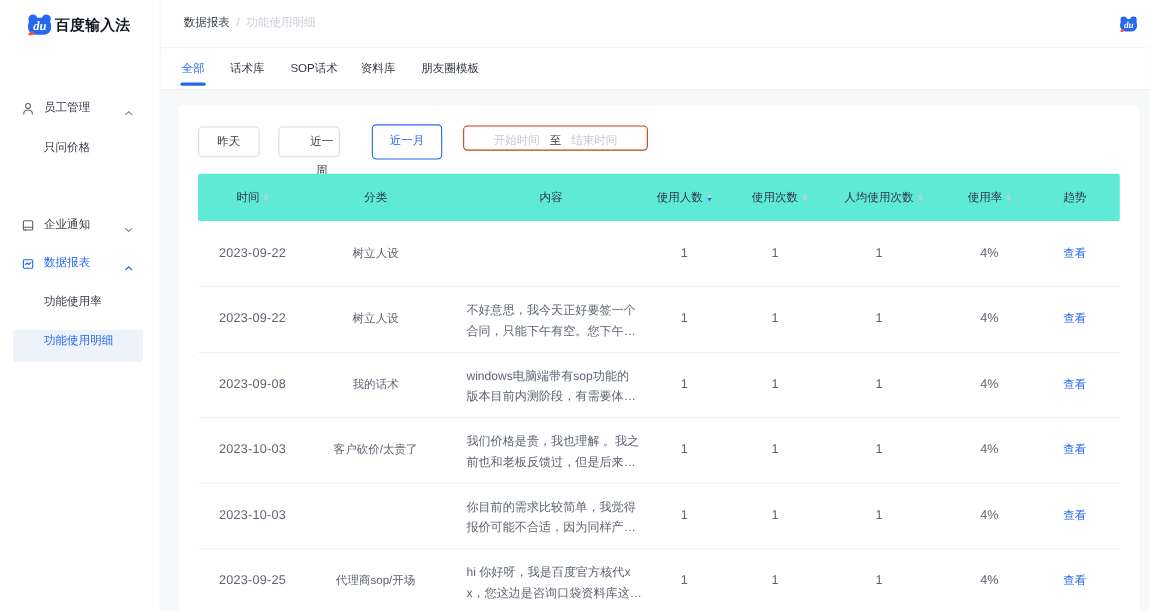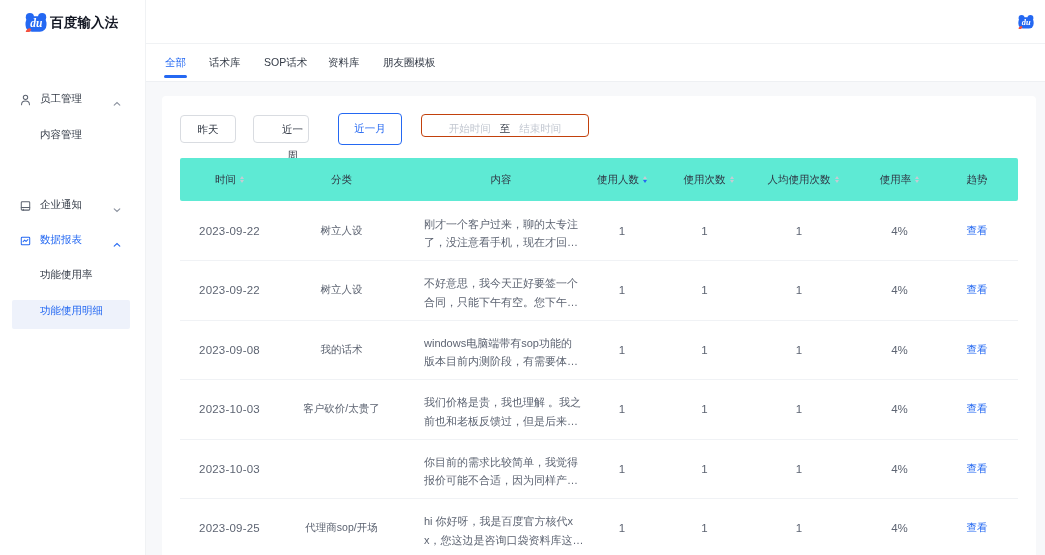--- a/index.html
+++ b/index.html
@@ -69,20 +69,21 @@
 .ctext { position:absolute; left:244px; top:50%; transform:translateY(-50%); margin-top:2px;
   font-size:11px; line-height:18.5px; color:#5d6472; }
 </style>
 </head>
 <body>
 <div id="root">
   <div class="abs" id="contentbg"></div>
   <div class="abs" id="header"></div>
   <div class="abs" id="hline"></div>
   <div class="abs" id="vline"></div>
+  <div class="abs" id="crumb">数据报表<span class="sep">/</span><span class="cur">功能使用明细</span></div>
   <div class="abs" id="avatar">
     <svg width="16" height="15" viewBox="0 0 22 20">
       <circle cx="4.9" cy="5.2" r="4.1" fill="#2468F2"></circle>
       <circle cx="17.1" cy="5.2" r="4.1" fill="#2468F2"></circle>
       <rect x="0.5" y="4.2" width="21" height="15.5" rx="6.6" fill="#2468F2"></rect>
       <ellipse cx="3.4" cy="18.6" rx="2.9" ry="1.7" fill="#f4503e" transform="rotate(-38 3.4 18.6)"></ellipse>
       <text x="11.3" y="15.1" font-size="11.5" font-style="italic" font-weight="bold" text-anchor="middle" fill="#fff" font-family="Liberation Serif, serif">du</text>
     </svg>
   </div>
 
@@ -104,21 +105,21 @@
     <span class="ic"><svg width="11" height="12" viewBox="0 0 12 13" fill="none" stroke="#5c6370" stroke-width="1.1" stroke-linecap="round">
       <circle cx="6" cy="3.6" r="2.4"></circle>
           <path d="M1.7 11.6 c0-2.6 1.9-4 4.3-4 s4.3 1.4 4.3 4"></path>
         </svg></span>
     <span class="tx">员工管理</span>
     <span class="ar"><svg width="8" height="8" viewBox="0 0 8 8" fill="none" stroke="#8a919e" stroke-width="1.1" stroke-linecap="round">
           <path d="M1.2 5.2 L4 2.6 L6.8 5.2"></path>
         </svg></span>
   </div>
   <div class="mi sub" style="top:115.5px">
-      <span class="tx">内容管理</span>
+      <span class="tx">只问价格</span>
     </div>
   <div class="mi" style="top:186px">
     <span class="ic"><svg width="11" height="12" viewBox="0 0 12 13" fill="none" stroke="#5c6370" stroke-width="1.1" stroke-linecap="round" stroke-linejoin="round">
       <rect x="1.4" y="1.8" width="9.2" height="9.2" rx="1"></rect>
       <path d="M1.4 8.2 h9.2 M3.6 10 v1"></path>
         </svg></span>
     <span class="tx">企业通知</span>
     <span class="ar"><svg width="8" height="8" viewBox="0 0 8 8" fill="none" stroke="#8a919e" stroke-width="1.1" stroke-linecap="round">
           <path d="M1.2 2.8 L4 5.4 L6.8 2.8"></path>
         </svg></span>
@@ -197,21 +198,20 @@
         </span>
       </div>
     <div class="th" style="left:760px;width:74px">
         <span>趋势</span>
       </div>
   </div>
 
   <div class="row" style="top:201px;height:59px">
     <div class="cell date" style="left:0;width:99px">2023-09-22</div>
     <div class="cell" style="left:99px;width:125px">树立人设</div>
-    <div class="ctext">刚才一个客户过来，聊的太专注<br>了，没注意看手机，现在才回…</div>
     <div class="cell num" style="left:406px;width:72px">1</div>
     <div class="cell num" style="left:478px;width:93px">1</div>
     <div class="cell num" style="left:571px;width:96px">1</div>
     <div class="cell num" style="left:671px;width:97px">4%</div>
     <div class="cell link" style="left:760px;width:74px">查看</div>
     <div class="bline"></div>
   </div>
   <div class="row" style="top:260px;height:60px">
     <div class="cell date" style="left:0;width:99px">2023-09-22</div>
     <div class="cell" style="left:99px;width:125px">树立人设</div>

